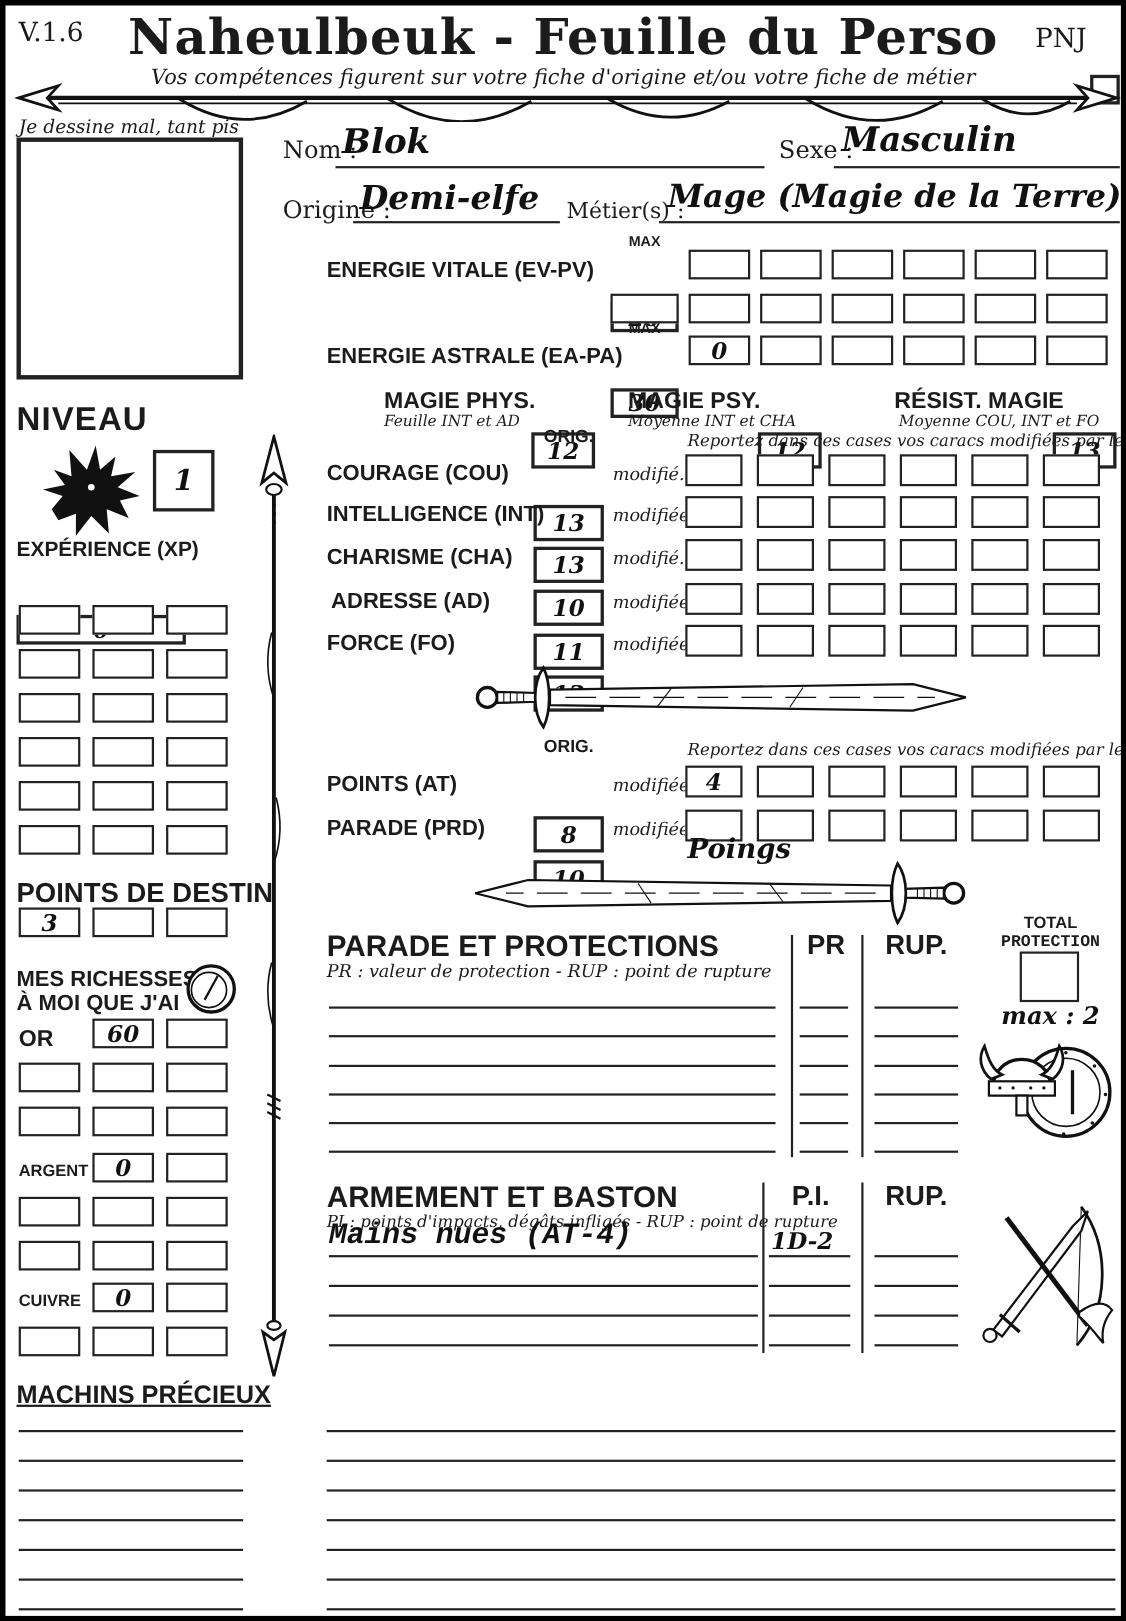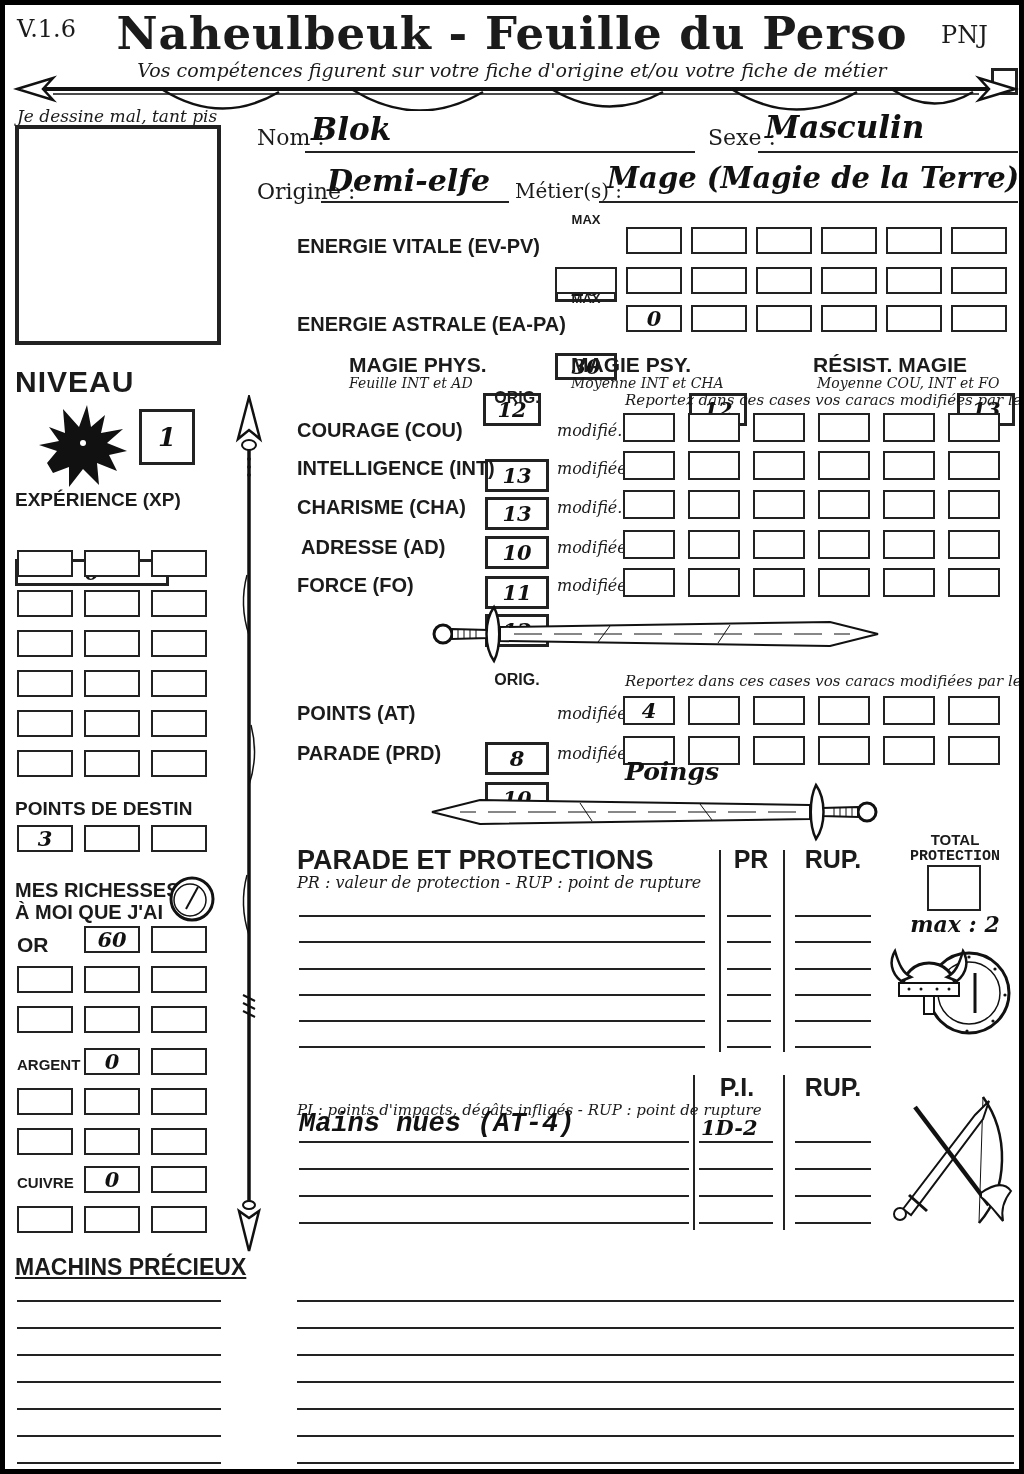--- a/index.html
+++ b/index.html
@@ -82,21 +82,21 @@
       <div class="gbx"></div>
       <div class="gbx"></div>
     <div class="gbx"></div>
       <div class="gbx"></div>
       <div class="gbx"></div>
     <div class="gbx"></div>
       <div class="gbx"></div>
       <div class="gbx"></div>
   </div>
 
-  <span class="abs hd" style="left:10px;top:793px;font-size:19px;">POINTS DE DESTIN</span>
+  <span class="abs hd" style="left:10px;top:793px;font-size:25px;">POINTS DE DESTIN</span>
   <div class="abs grid3" style="left:12px;top:820px;">
     <div class="gbx" style="display:flex;align-items:center;justify-content:center;">
       <span class="val">3</span>
     </div>
     <div class="gbx"></div>
     <div class="gbx"></div>
   </div>
 
   <span class="abs hd" style="left:10px;top:874px;font-size:20px;">MES RICHESSES</span>
   <span class="abs hd" style="left:10px;top:896px;font-size:20px;">À MOI QUE J'AI</span>
@@ -421,20 +421,21 @@
     <rect x="10" y="50" width="60" height="13" fill="#fff" stroke="#111" stroke-width="2"></rect>
     <path d="M12,48 C2,40 0,28 6,18 C10,32 14,40 22,44 Z" fill="#fff" stroke="#111" stroke-width="2.5"></path>
     <path d="M68,48 C78,40 80,28 74,18 C70,32 66,40 58,44 Z" fill="#fff" stroke="#111" stroke-width="2.5"></path>
     <rect x="35" y="63" width="10" height="18" fill="#fff" stroke="#111" stroke-width="2"></rect>
     <circle cx="20" cy="56" r="1.5" fill="#111"></circle>
       <circle cx="32" cy="56" r="1.5" fill="#111"></circle>
       <circle cx="48" cy="56" r="1.5" fill="#111"></circle>
       <circle cx="60" cy="56" r="1.5" fill="#111"></circle>
   </svg>
 
+  <span class="abs hd" style="left:292px;top:1068px;font-size:27px;">ARMEMENT ET BASTON</span>
   <span class="abs scr" style="left:292px;top:1096px;font-size:15px;">PI : points d'impacts, dégâts infligés - RUP : point de rupture</span>
   <div class="vln" style="left:688px;top:1070px;height:155px;"></div>
   <div class="vln" style="left:778px;top:1070px;height:155px;"></div>
   <div class="abs hd ctr" style="left:696px;top:1068px;width:72px;font-size:25px;">P.I.</div>
   <div class="abs hd ctr" style="left:786px;top:1068px;width:84px;font-size:25px;">RUP.</div>
 
   <span class="abs hand" style="left:294px;top:1104px;font-size:27px;font-family:Liberation Mono, monospace;">Mains nues (AT-4)</span>
   <span class="abs hand" style="left:696px;top:1110px;font-size:21px;">1D-2</span>
   <div class="ln" style="left:294px;top:1136px;width:390px;"></div>
   <div class="ln" style="left:694px;top:1136px;width:74px;"></div>

